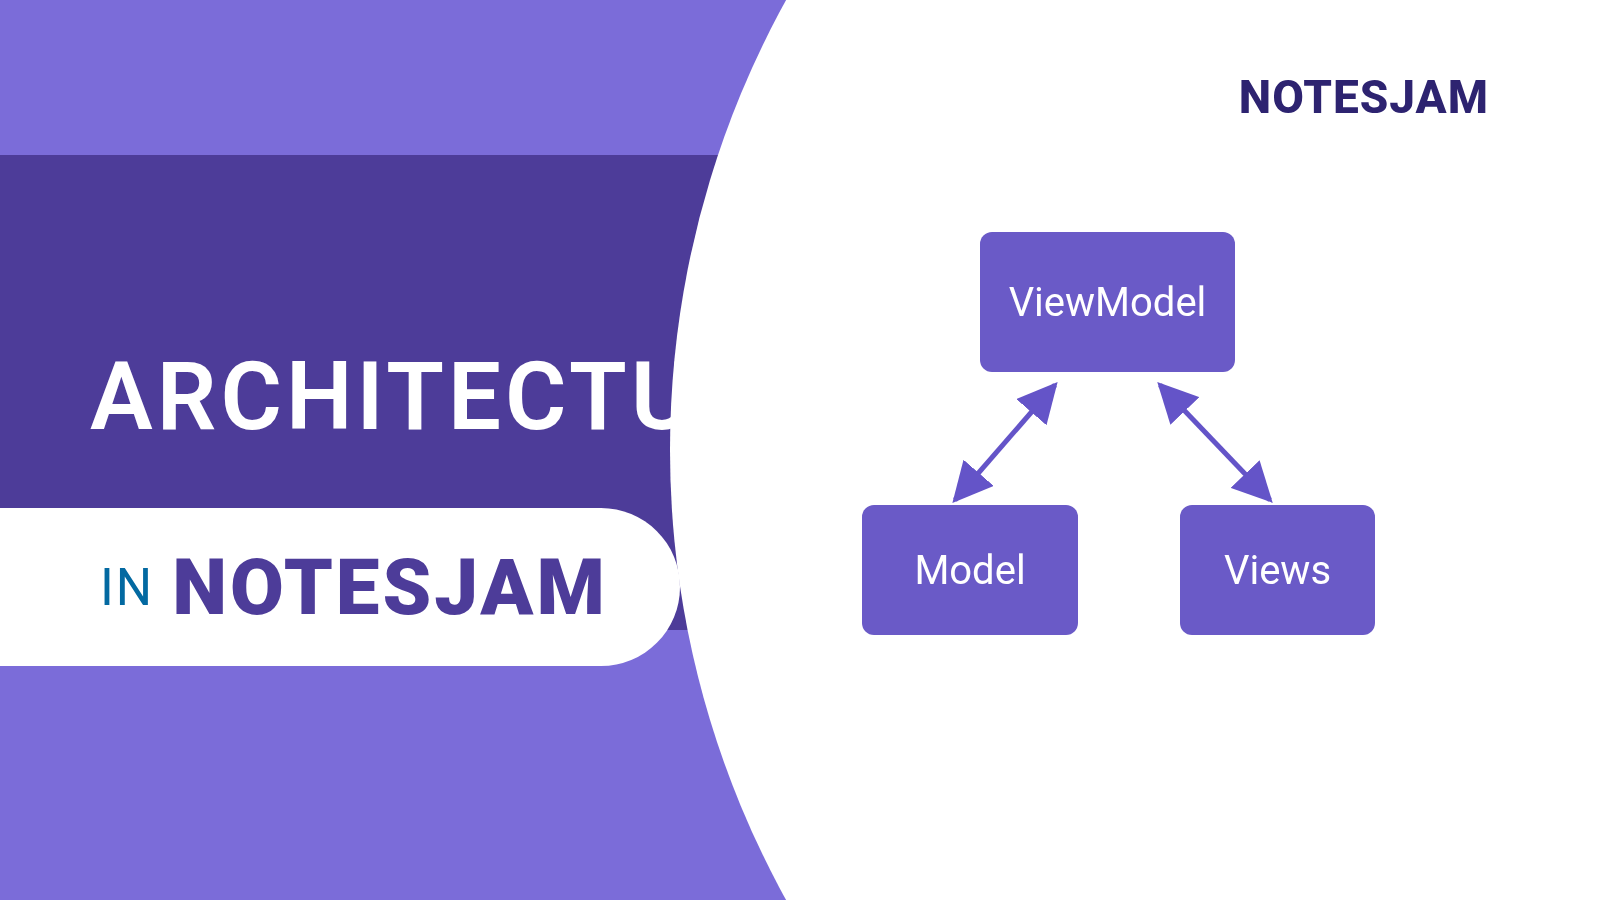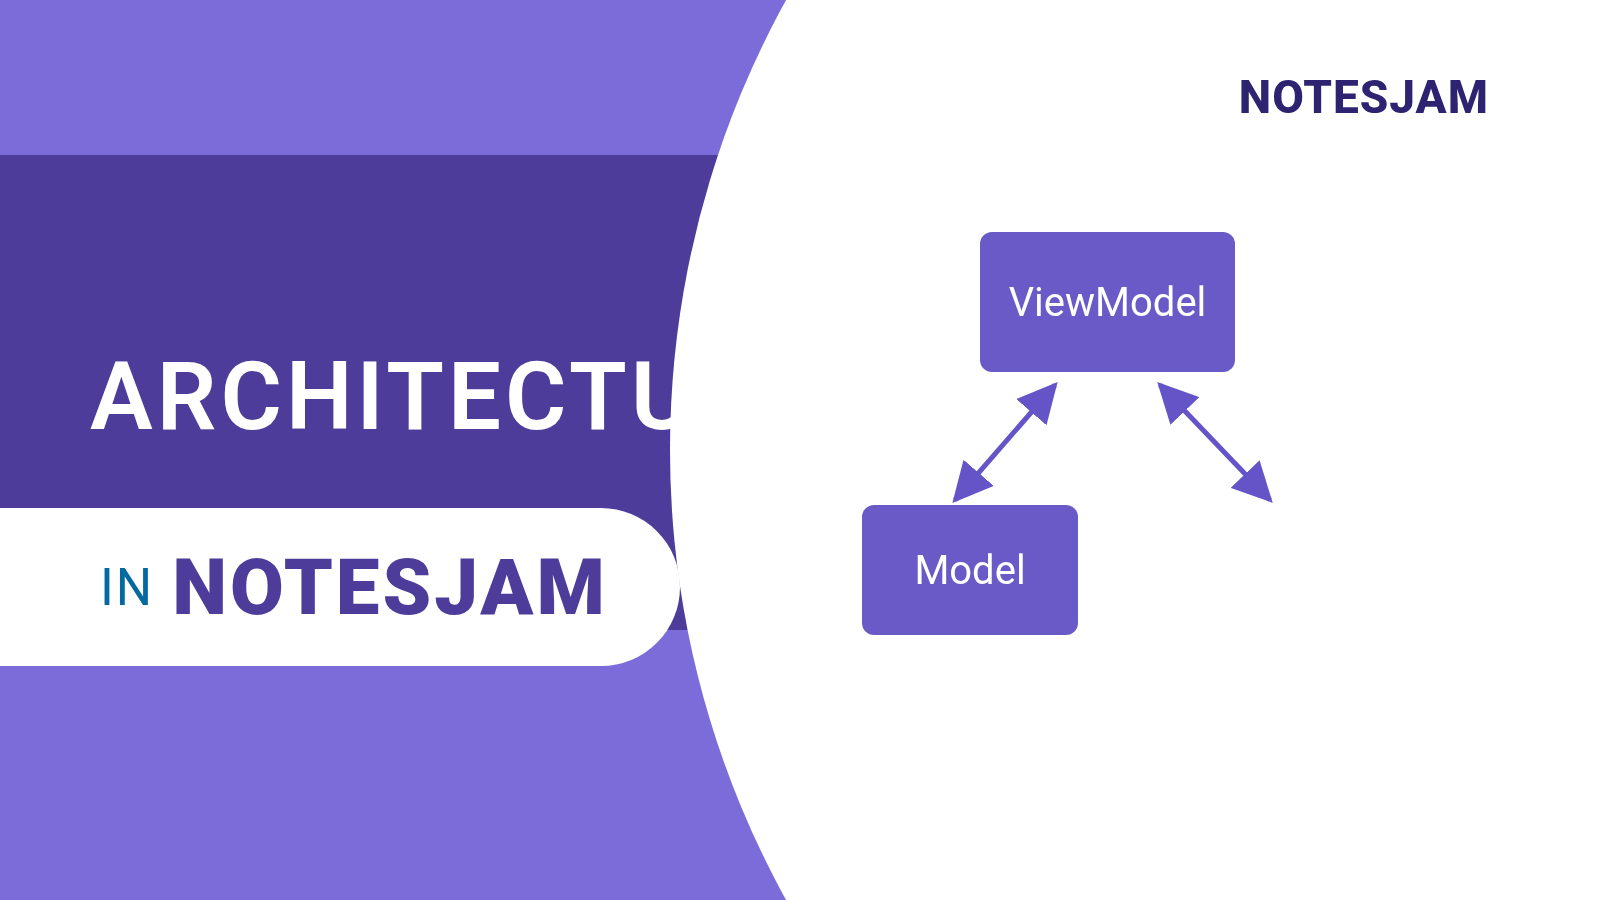--- a/index.html
+++ b/index.html
@@ -148,20 +148,21 @@
 
   <div class="title2">ARCHITECTURE</div>
 
   <div class="pill">
     <span class="in">IN</span>
     <span class="android">NOTESJAM</span>
   </div>
 
   <div class="node node-viewmodel">ViewModel</div>
   <div class="node node-model">Model</div>
+  <div class="node node-views">Views</div>
 
   <svg class="arrows" viewBox="0 0 1600 900">
     <defs>
       <marker id="arrow-end" viewBox="0 0 10 10" refX="9" refY="5" markerWidth="8" markerHeight="8" orient="auto-start-reverse">
         <path d="M 0 0 L 10 5 L 0 10 z" fill="#6454c8"></path>
       </marker>
       <marker id="arrow-start" viewBox="0 0 10 10" refX="1" refY="5" markerWidth="8" markerHeight="8" orient="auto">
         <path d="M 10 0 L 0 5 L 10 10 z" fill="#6454c8"></path>
       </marker>
     </defs>

